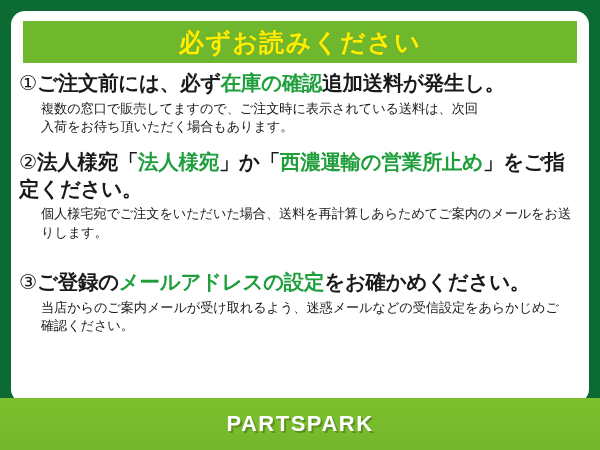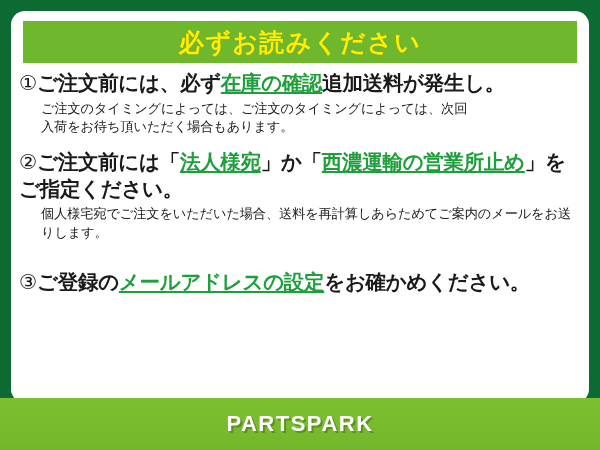--- a/index.html
+++ b/index.html
@@ -85,21 +85,20 @@
     color: #1a1a1a;
     line-height: 1.30;
     letter-spacing: -0.3px;
     white-space: nowrap;
   }
   .item-heading.wrap {
     white-space: normal;
   }
   .item-heading .hl {
     color: #1f9e3c;
-    text-decoration: underline;
   }
   .item-heading .num {
     font-weight: normal;
   }
   .item-body {
     font-size: 13.2px;
     color: #1a1a1a;
     line-height: 1.42;
     letter-spacing: -0.1px;
     margin: 3px 0 0 22px;
@@ -151,37 +150,40 @@
       <span id="title-text">必ずお読みください</span>
     </div>
 
     <div id="items-list">
 
       <div class="notice-item" id="item-1">
         <div class="item-heading">
           <span class="num">①</span><span>ご注文前には、必ず</span><span class="hl">在庫の確認</span><span>追加送料が発生し。</span>
         </div>
         <div class="item-body">
-          <span class="line">ご注文のタイミングによっては、ご注文のタイミングによっては、次回</span>
+          <span class="line">複数の窓口で販売してますので、ご注文時に表示されている送料は、次回</span>
           <span class="line">入荷をお待ち頂いただく場合もあります。</span>
         </div>
       </div>
 
       <div class="notice-item" id="item-2">
         <div class="item-heading wrap">
-          <span class="num">②</span><span>ご注文前には「</span><span class="hl">法人様宛</span><span>」か「</span><span class="hl">西濃運輸の営業所止め</span><span>」をご指定ください。</span>
+          <span class="num">②</span><span>法人様宛「</span><span class="hl">法人様宛</span><span>」か「</span><span class="hl">西濃運輸の営業所止め</span><span>」をご指定ください。</span>
         </div>
         <div class="item-body">
           <span class="flow">個人様宅宛でご注文をいただいた場合、送料を再計算しあらためてご案内のメールをお送りします。</span>
         </div>
       </div>
 
       <div class="notice-item" id="item-3">
         <div class="item-heading">
           <span class="num">③</span><span>ご登録の</span><span class="hl">メールアドレスの設定</span><span>をお確かめください。</span>
+        </div>
+        <div class="item-body">
+          <span class="flow">当店からのご案内メールが受け取れるよう、迷惑メールなどの受信設定をあらかじめご確認ください。</span>
         </div>
       </div>
 
     </div>
 
   </div>
 
   <div id="footer-bar">
     <span id="brand-logo">PARTSPARK</span>
   </div>

